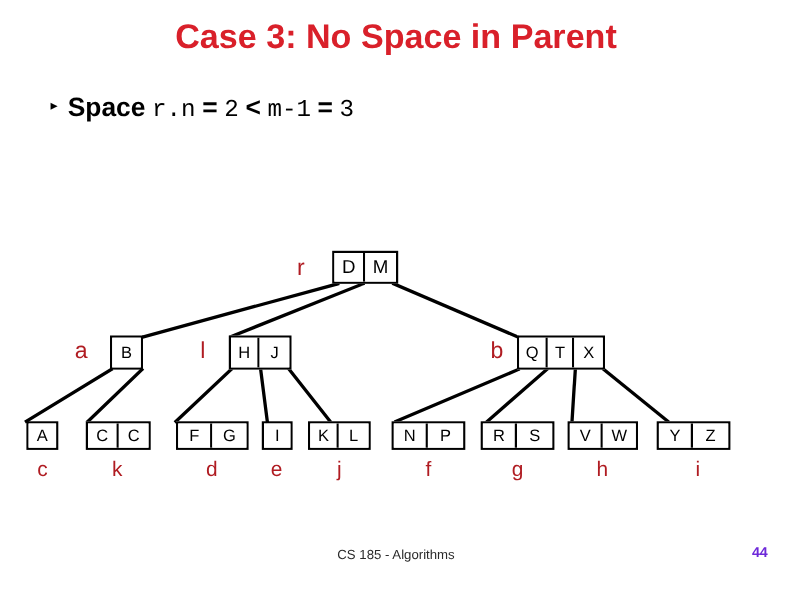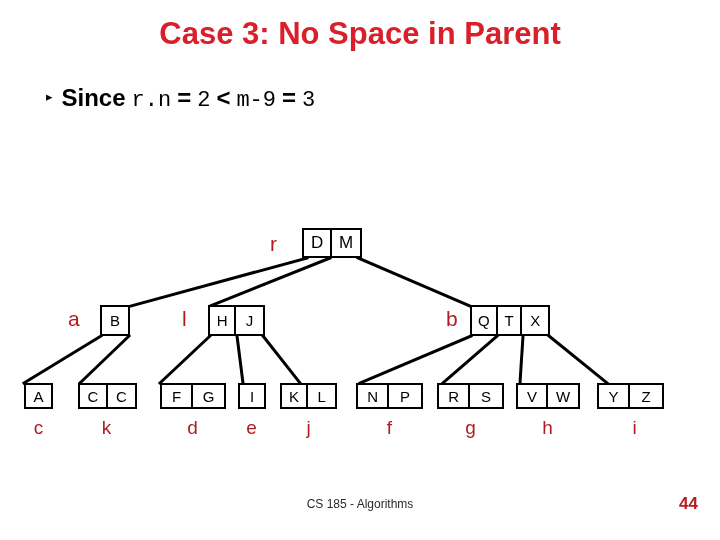--- a/index.html
+++ b/index.html
@@ -105,46 +105,46 @@
     position:absolute;
     left:0;top:497px;width:720px;
     text-align:center;
     font-size:12px;
     color:#2b2b2b;
     font-family:"Liberation Sans", sans-serif;
   }
   .footer-page{
     position:absolute;
     right:22px;top:494px;
-    font-size:17px;
+    font-size:13px;
     font-weight:bold;
-    color:#b91c1c;
+    color:#6d28d9;
     font-family:"Liberation Sans", sans-serif;
   }
 </style>
 </head>
 <body>
 
 <div id="slide">
 
   <div class="title">Case 3: No Space in Parent</div>
 
   <div class="bullet-row">
     <span class="bullet-glyph">▸</span>
-    <span class="btext">Since</span>
+    <span class="btext">Space</span>
     <span class="sp"></span>
     <span class="bcode">r.n</span>
     <span class="sp"></span>
     <span class="btext">=</span>
     <span class="sp"></span>
     <span class="bcode">2</span>
     <span class="sp"></span>
     <span class="btext">&lt;</span>
     <span class="sp"></span>
-    <span class="bcode">m-9</span>
+    <span class="bcode">m-1</span>
     <span class="sp"></span>
     <span class="btext">=</span>
     <span class="sp"></span>
     <span class="bcode">3</span>
   </div>
 
   <div id="tree">
 
     <svg id="edges" viewBox="0 0 720 540">
       <g stroke="#000" stroke-width="3" fill="none" stroke-linecap="square">

